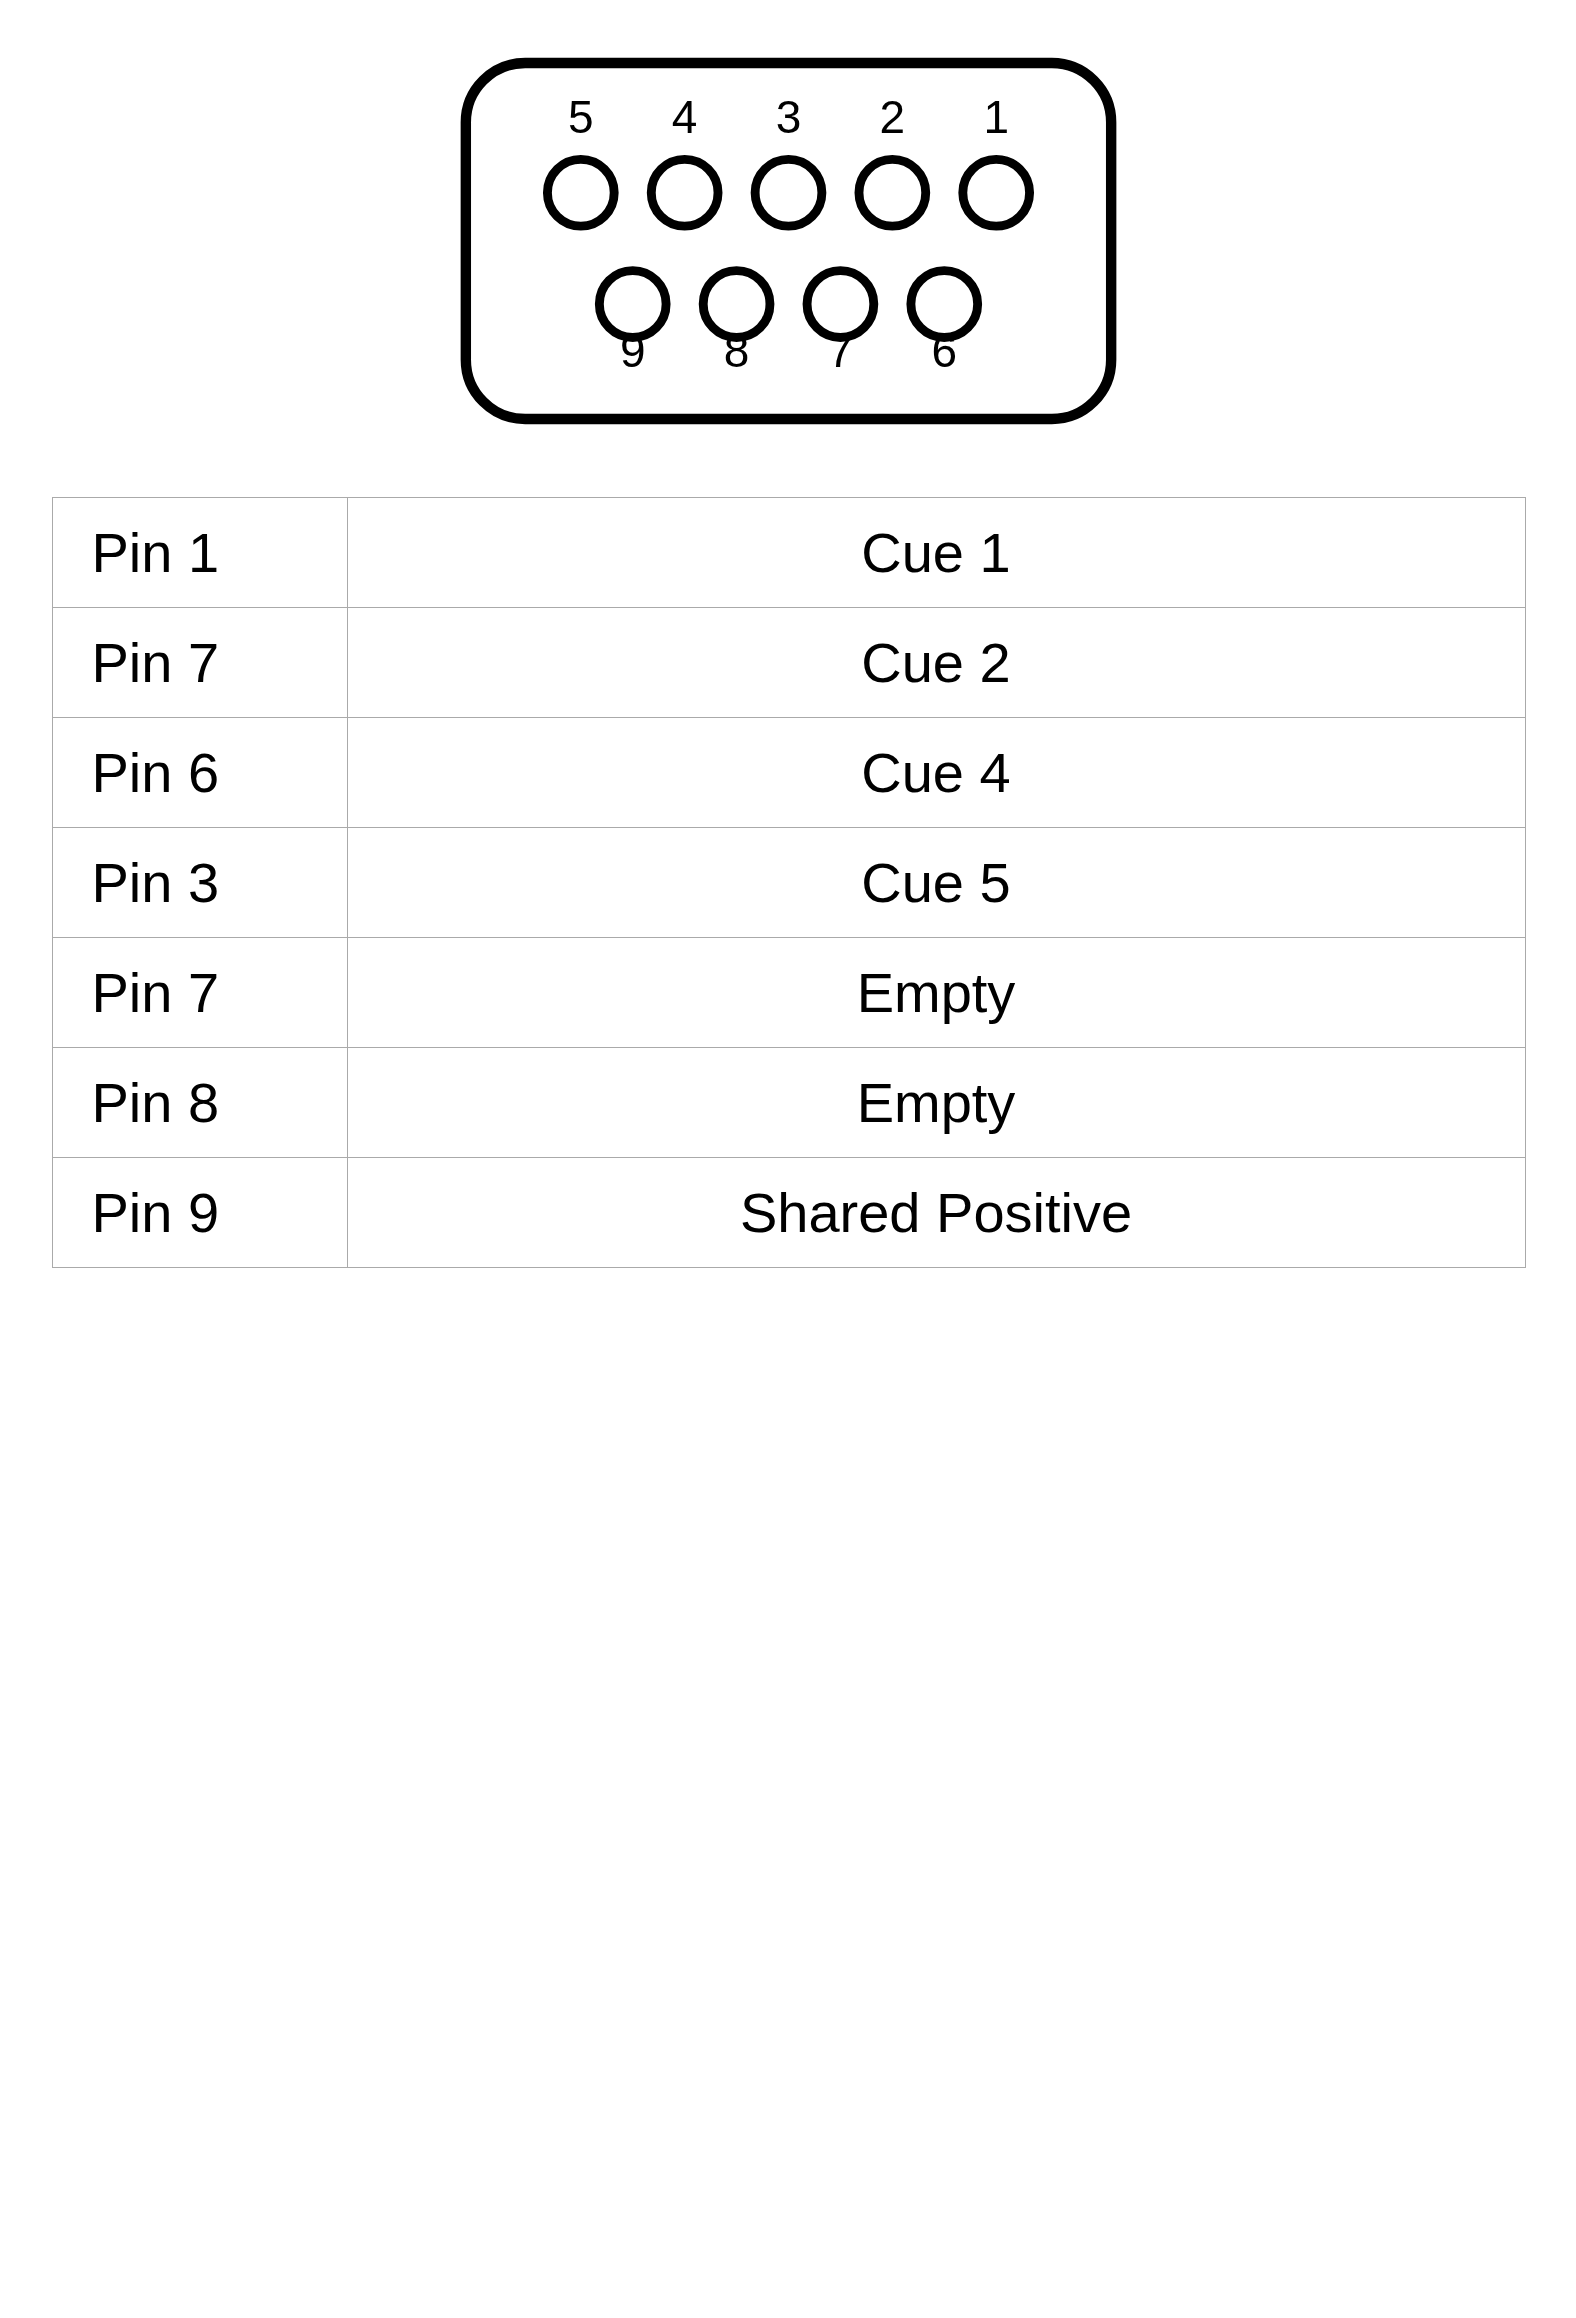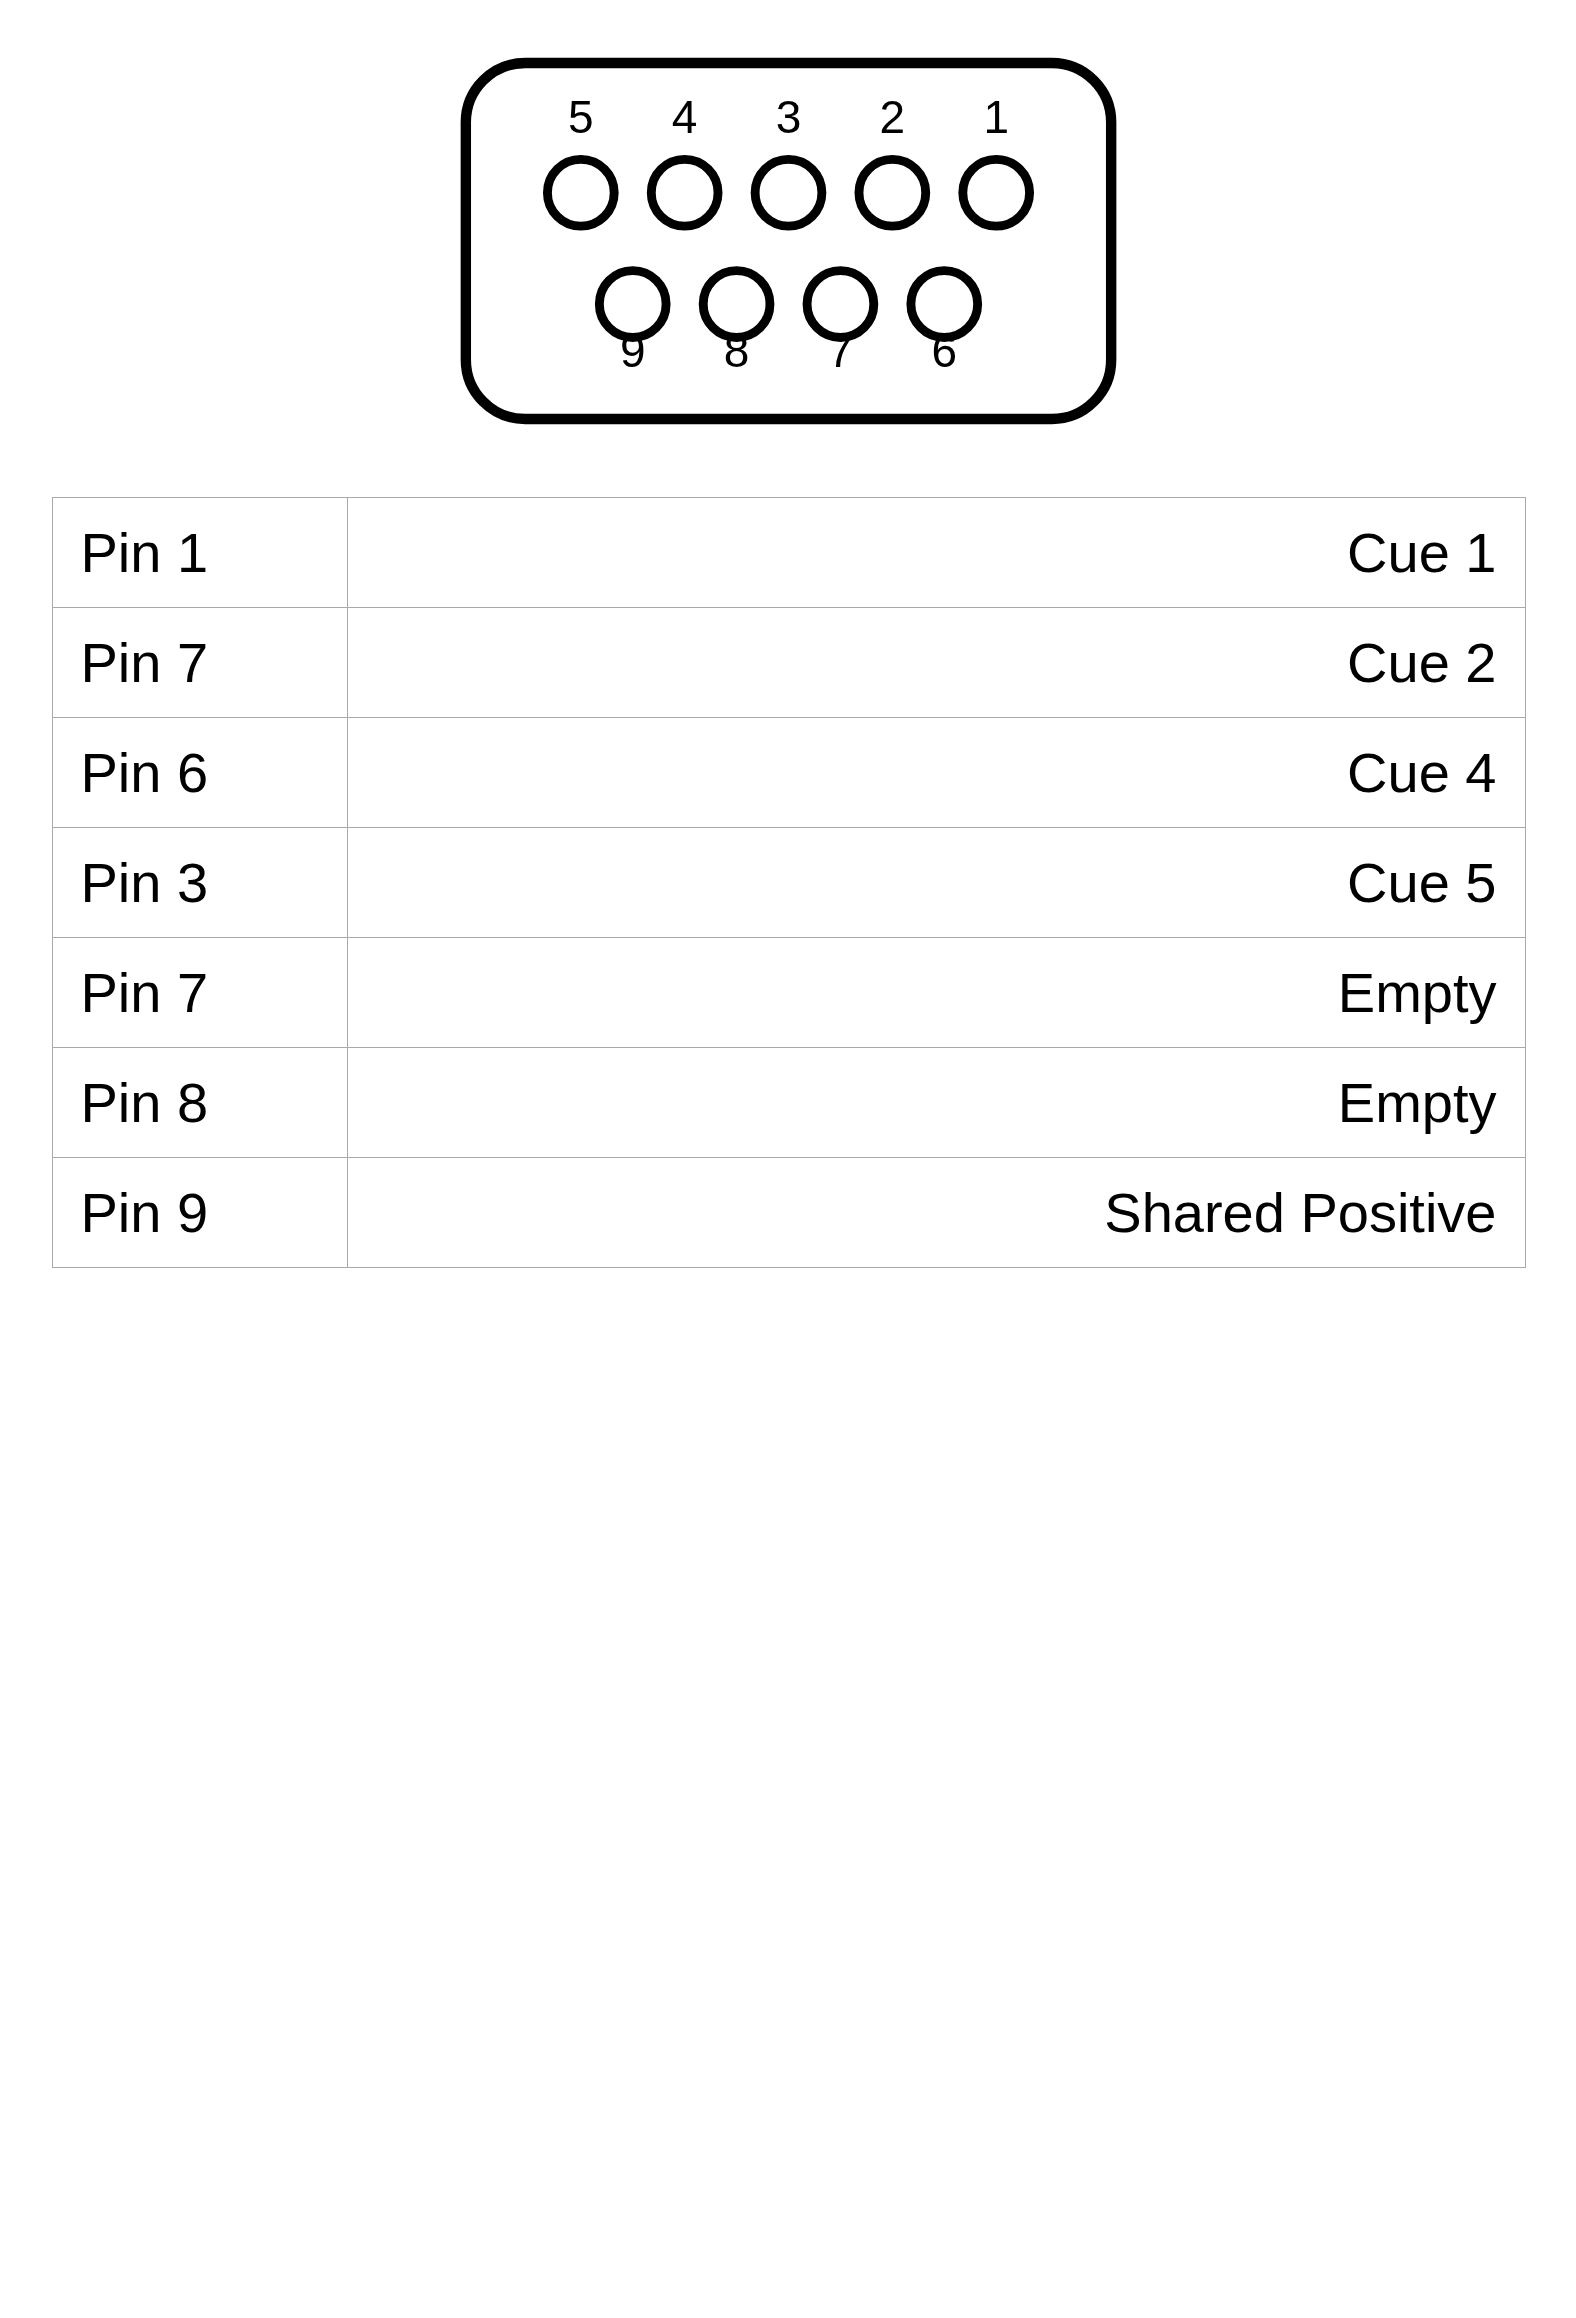--- a/index.html
+++ b/index.html
@@ -34,33 +34,33 @@
     }
 
     .pin-table {
       width: 1474px;
       border-collapse: collapse;
       border: 1.6px solid #aaa;
     }
 
     .pin-table td {
       border: 1.2px solid #aaa;
-      padding: 22px 28px;
+      padding: 22px 39px;
       font-size: 56px;
       font-family: 'Arial', sans-serif;
       vertical-align: middle;
     }
 
     .pin-table td:first-child {
       width: 295px;
       text-align: left;
     }
 
     .pin-table td:last-child {
-      text-align: right;
+      text-align: center;
     }
   </style>
 </head>
 <body>
 
 <div class="connector-diagram">
   <svg class="connector-svg" viewBox="0 0 910 520" xmlns="http://www.w3.org/2000/svg">
 
     <rect x="20" y="20" width="870" height="480" rx="80" ry="80" fill="white" stroke="black" stroke-width="14"></rect>
 

